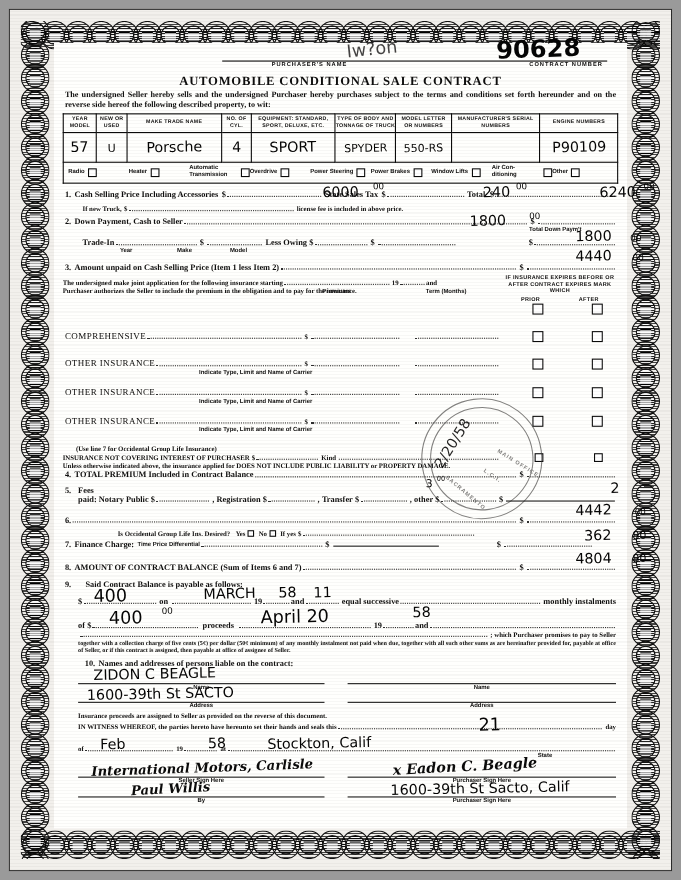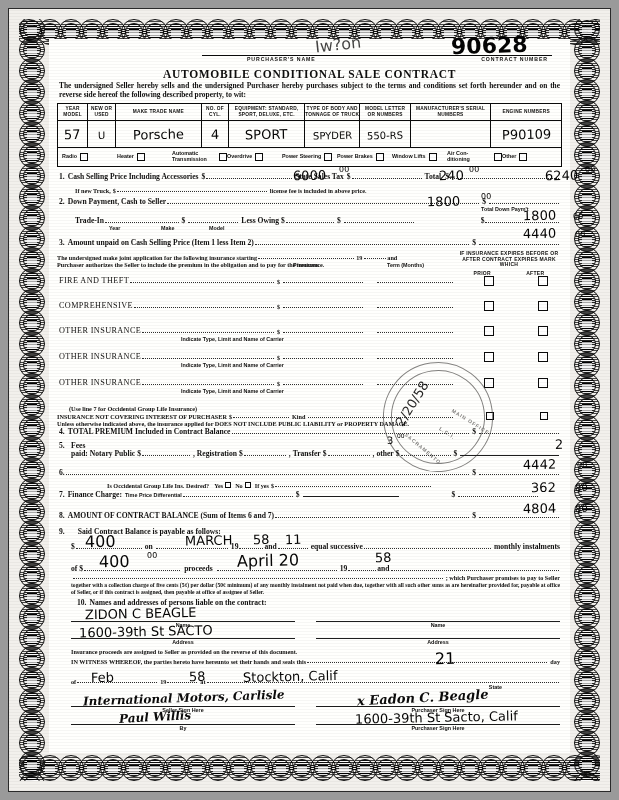--- a/index.html
+++ b/index.html
@@ -480,28 +480,20 @@
             <span class="tiny">PRIOR</span>
             <span class="tiny">AFTER</span>
           </div>
         </div>
 
         <div style="position:absolute;left:236px;top:8px;" class="sub">Premiums</div>
         <div style="position:absolute;left:330px;top:8px;" class="sub">Term (Months)</div>
 
         <div id="insurance-lines" style="margin-top:8px;">
             <div style="position: relative; height: 25px;">
-              <div class="row" style="position: absolute; left: 2px; right: 108px; top: 0px;">
-                <span class="ins-lbl">FIRE AND THEFT</span>
-                <span class="dots"></span>
-                <span class="tiny2" style="margin: 0px 2px;">$</span>
-                <span class="dots" style="max-width: 80px;"></span>
-                <span style="width: 12px;"></span>
-                <span class="dots" style="max-width: 76px;"></span>
-              </div>
               <span class="cbx" style="position: absolute; right: 68px; top: 0px; width: 10px; height: 10px;"></span>
               <span class="cbx" style="position: absolute; right: 14px; top: 0px; width: 10px; height: 10px;"></span>
             </div>
             <div style="position: relative; height: 25px;">
               <div class="row" style="position: absolute; left: 2px; right: 108px; top: 0px;">
                 <span class="ins-lbl">COMPREHENSIVE</span>
                 <span class="dots"></span>
                 <span class="tiny2" style="margin: 0px 2px;">$</span>
                 <span class="dots" style="max-width: 80px;"></span>
                 <span style="width: 12px;"></span>

